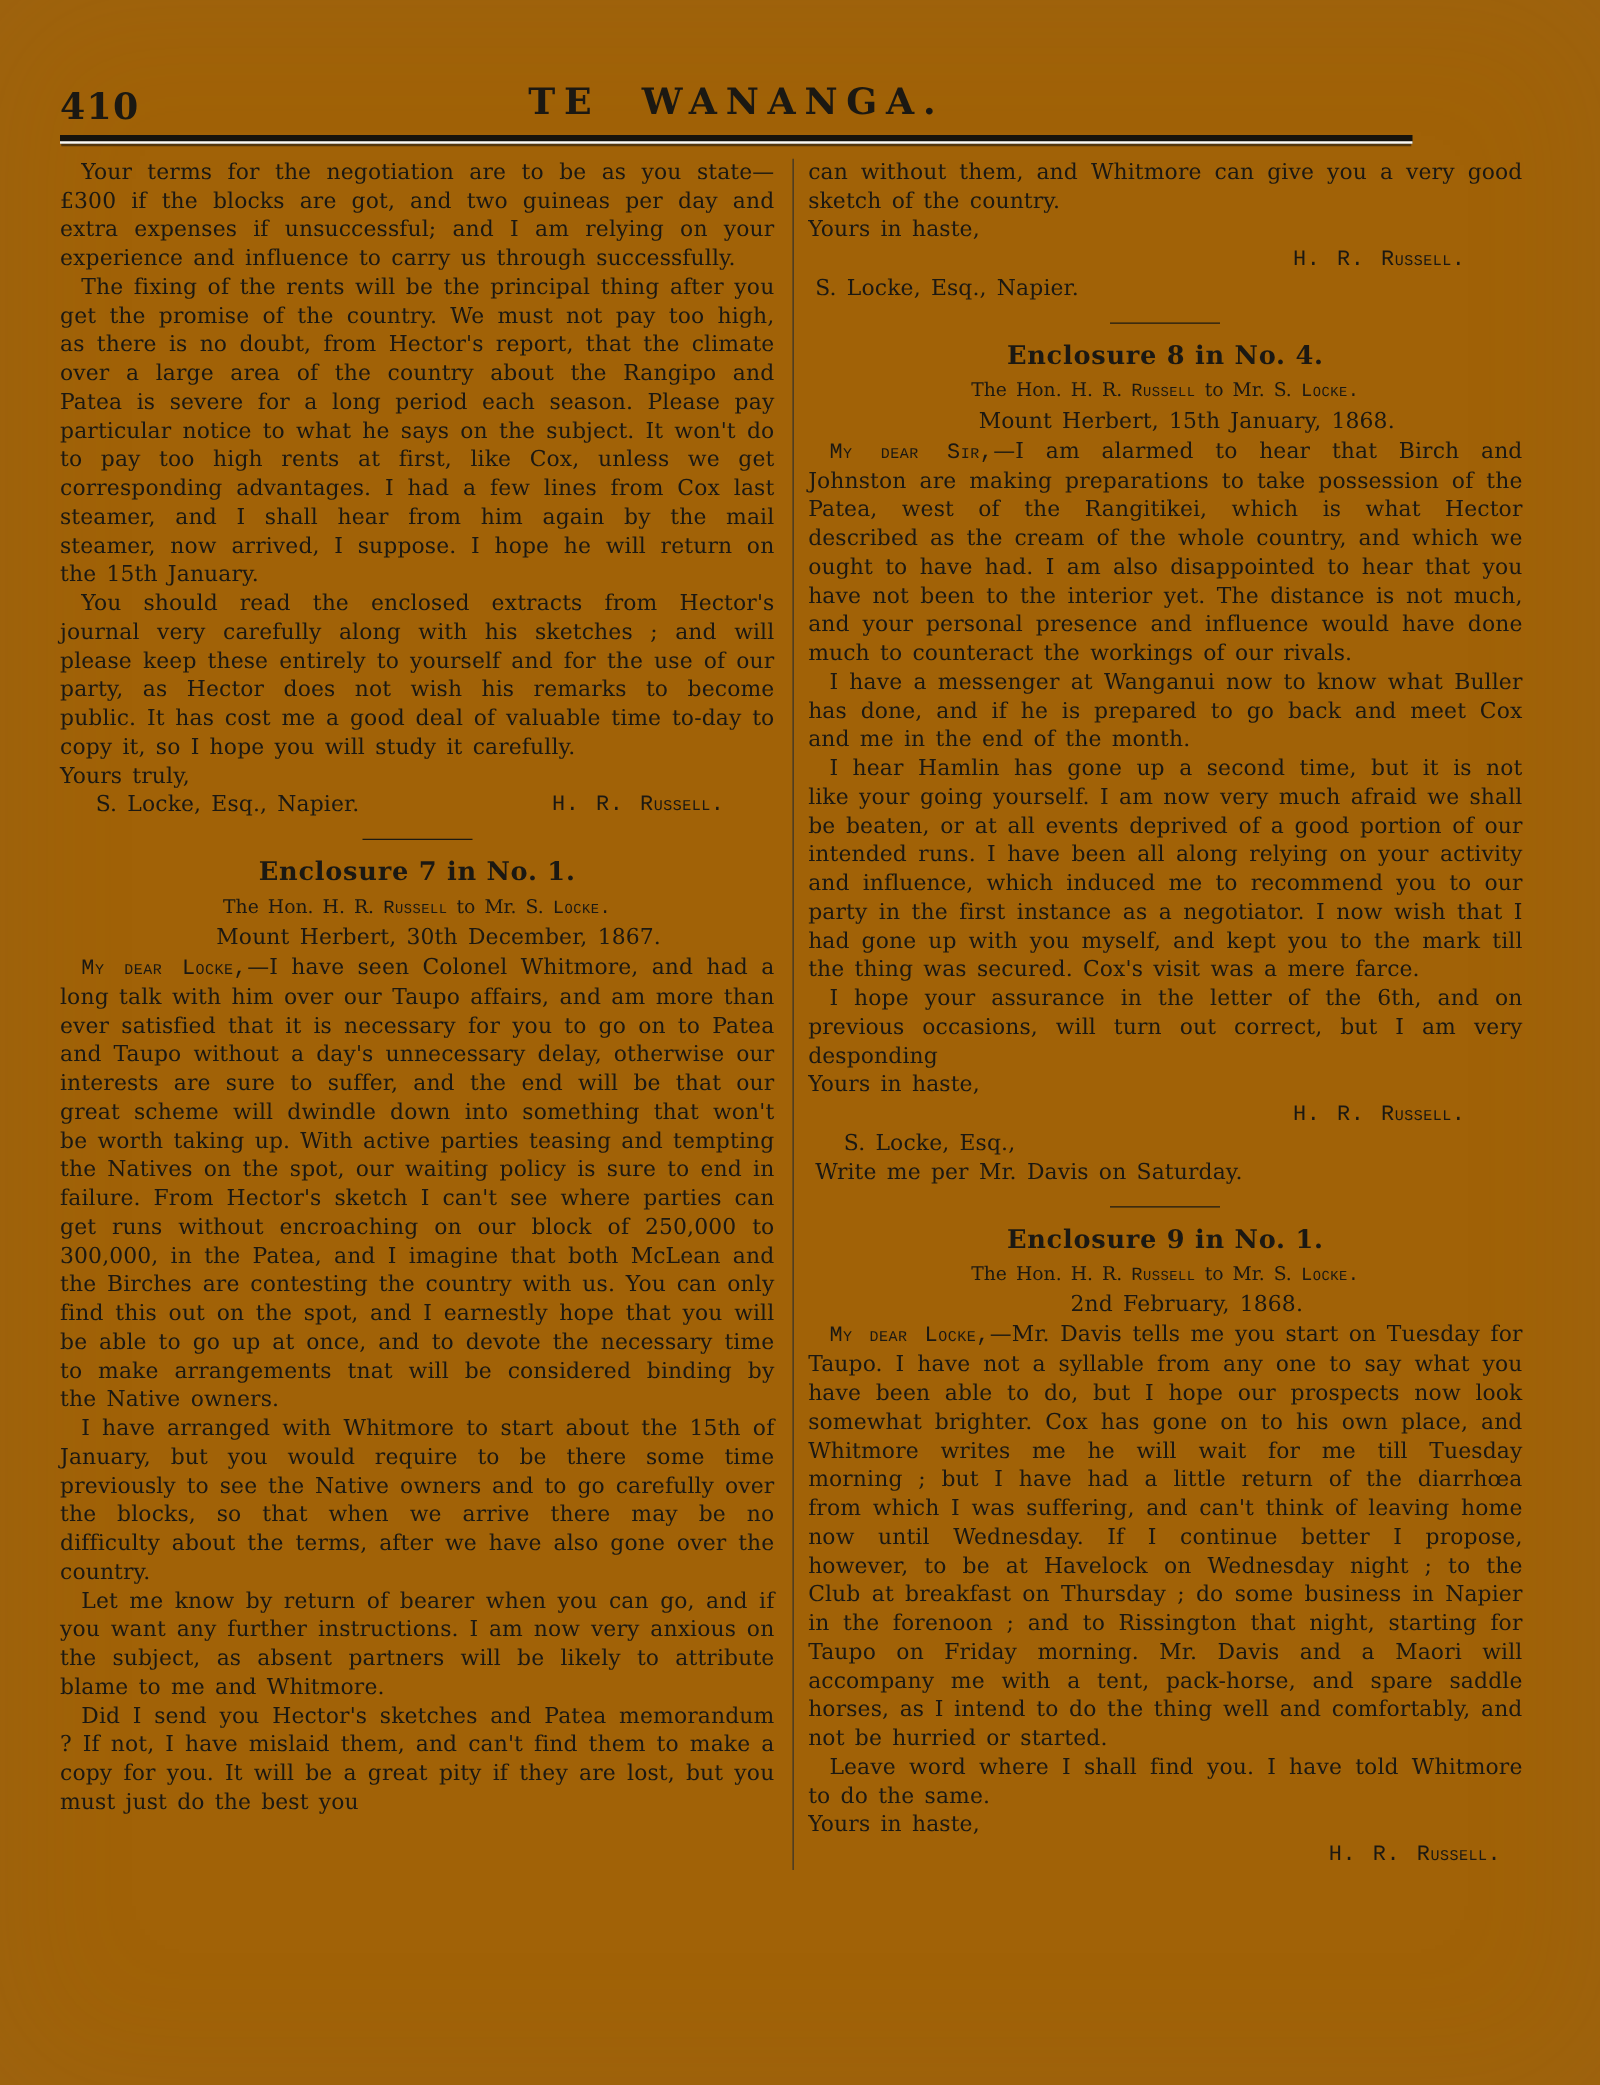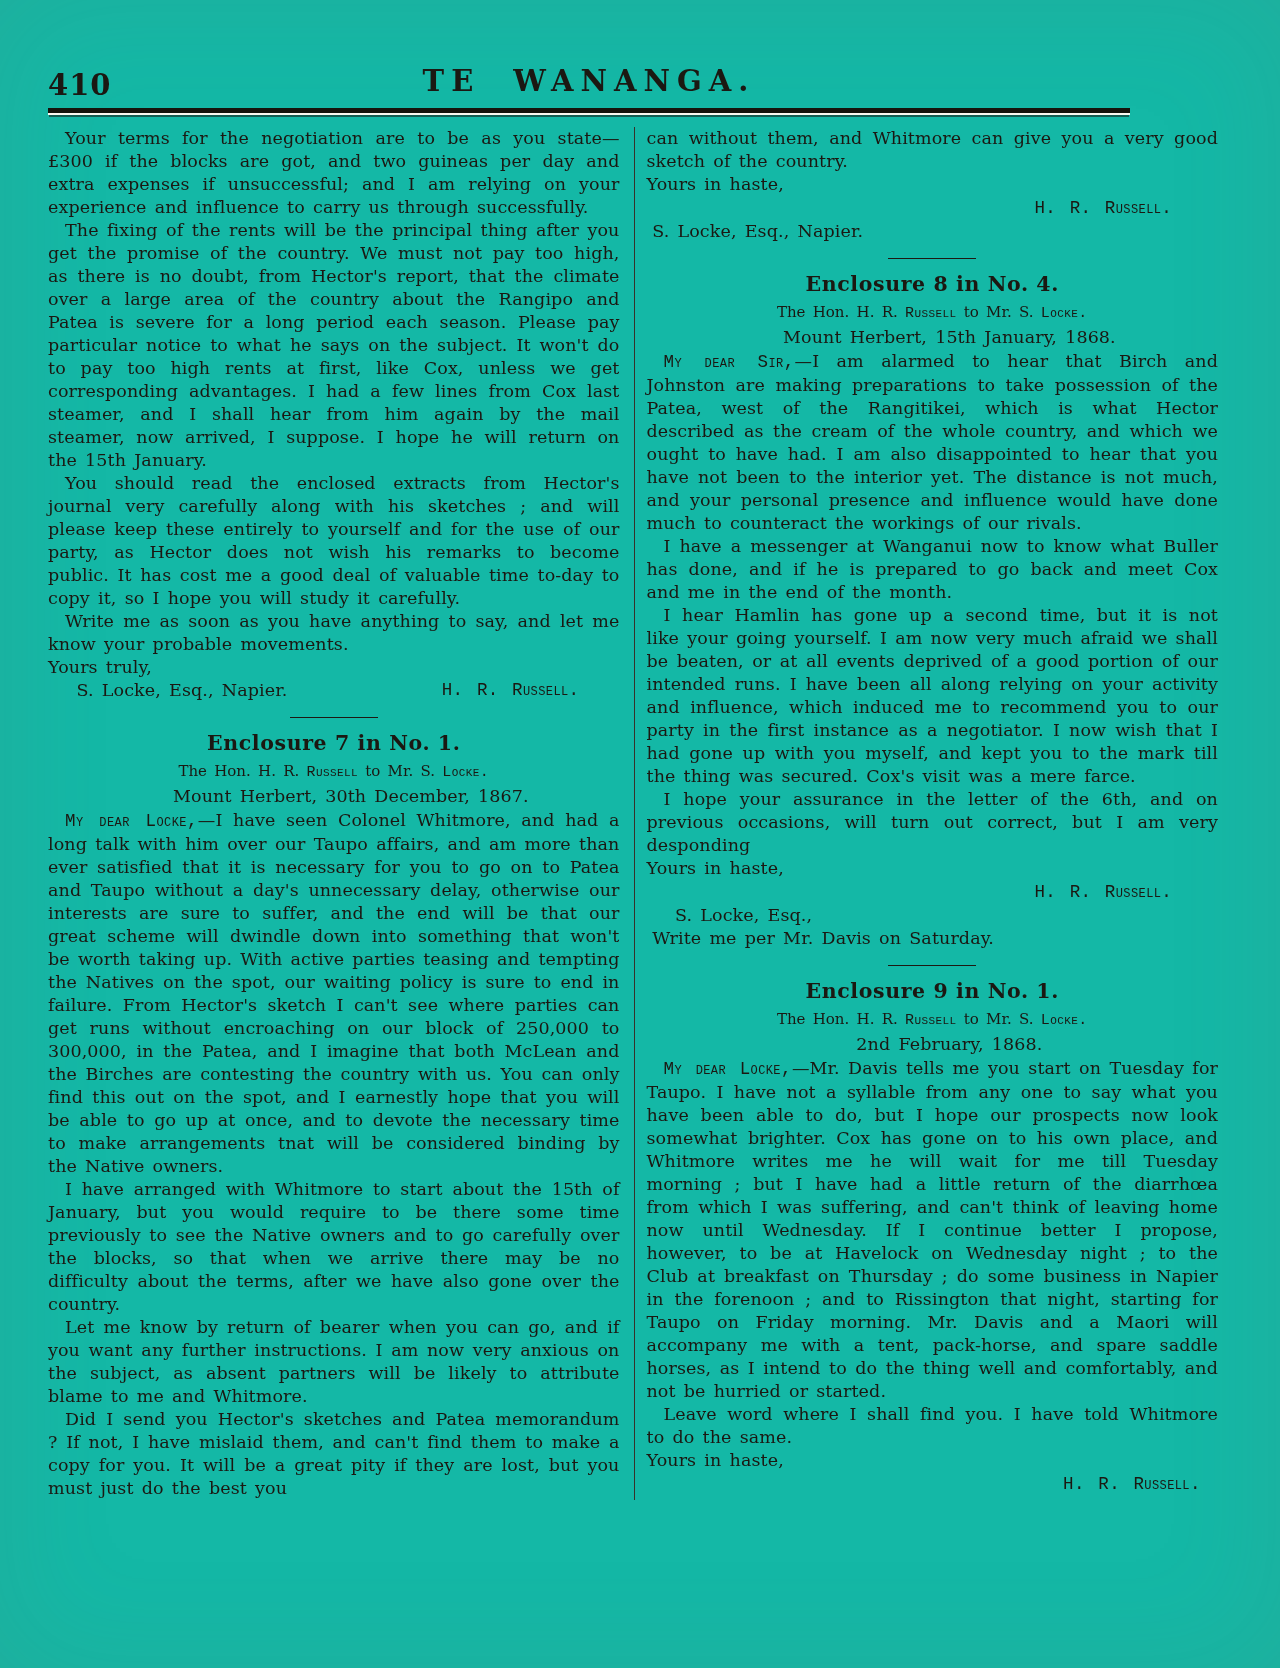--- a/index.html
+++ b/index.html
@@ -4,21 +4,21 @@
 <style>
   * { margin: 0; padding: 0; box-sizing: border-box; }
   html, body { background: #e9e5da; }
   body { font-family: "DejaVu Serif", serif; }
 
   .sheet {
     position: relative;
     width: 1280px;
     height: 1668px;
     margin: 0 auto;
-    background: #14b8a6;
+    background: #a16207;
     color: #1b1812;
     overflow: hidden;
     box-shadow: inset 0 0 120px rgba(120,110,90,0.12);
   }
 
   .masthead {
     position: relative;
     margin: 0 150px 0 48px;
     padding-top: 64px;
     height: 104px;
@@ -118,21 +118,20 @@
     <h1 class="title">TE WANANGA.</h1>
   </header>
   <div class="masthead-rule"></div>
 
   <main class="columns">
 
     <section class="col col-left">
       <p class="para indent">Your terms for the negotiation are to be as you state—£300 if the blocks are got, and two guineas per day and extra expenses if unsuccessful; and I am relying on your experience and influence to carry us through successfully.</p>
       <p class="para indent">The fixing of the rents will be the principal thing after you get the promise of the country.  We must not pay too high, as there is no doubt, from Hector's report, that the climate over a large area of the country about the Rangipo and Patea is severe for a long period each season.  Please pay particular notice to what he says on the subject.  It won't do to pay too high rents at first, like Cox, unless we get corresponding advantages.  I had a few lines from Cox last steamer, and I shall hear from him again by the mail steamer, now arrived, I suppose.  I hope he will return on the 15th January.</p>
       <p class="para indent">You should read the enclosed extracts from Hector's journal very carefully along with his sketches ; and will please keep these entirely to yourself and for the use of our party, as Hector does not wish his remarks to become public.  It has cost me a good deal of valuable time to-day to copy it, so I hope you will study it carefully.</p>
-      <p class="para indent">Write me as soon as you have anything to say, and let me know your probable movements.</p>
       <p class="para valediction">Yours truly,</p>
       <div class="sig-row">
         <span class="para">S. Locke, Esq., Napier.</span>
         <span class="para sc">H. R. Russell.</span>
       </div>
 
       <div class="section-rule"></div>
 
       <h2 class="enc-heading">Enclosure 7 in No. 1.</h2>
       <p class="parties"><span>The Hon. H. R. </span><span class="sc">Russell</span><span> to Mr. S. </span><span class="sc">Locke.</span></p>

